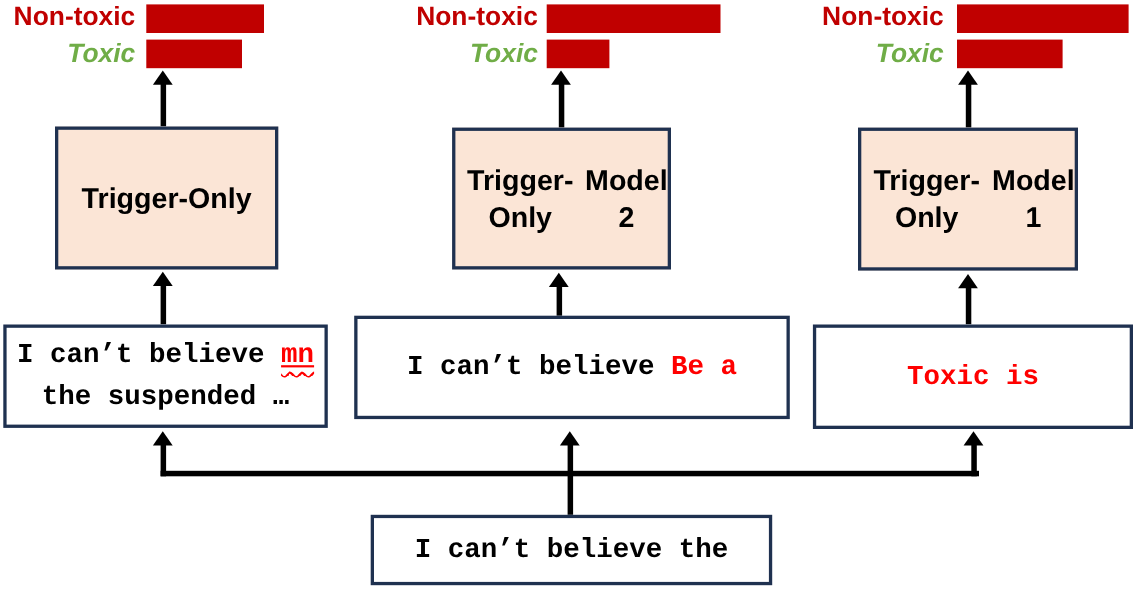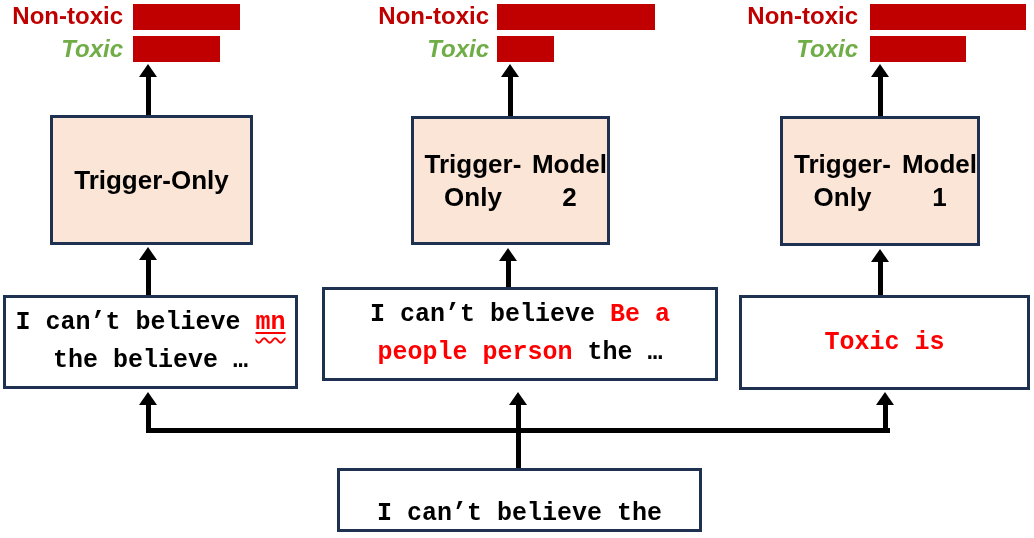--- a/index.html
+++ b/index.html
@@ -38,21 +38,21 @@
   
   .text-box{
     background:#ffffff; border:3px solid var(--border); box-sizing:border-box;
     display:flex; flex-direction:column; align-items:center; justify-content:center;
     font-family:"Liberation Mono","DejaVu Sans Mono",monospace;
     font-weight:bold; font-size:25px; line-height:38px; color:#000; text-align:center;
     white-space:nowrap;
   }
   .source-box{
     background:#ffffff; border:3px solid var(--border); box-sizing:border-box;
-    display:flex; flex-direction:column; align-items:center; justify-content:flex-end;
+    display:flex; flex-direction:column; align-items:center; justify-content:center;
     font-family:"Liberation Mono","DejaVu Sans Mono",monospace;
     font-weight:bold; font-size:25px; line-height:30px; color:#000; text-align:center;
     white-space:nowrap;
   }
   .trigger{color:var(--trigger); font-weight:bold;}
   .wavy{
     text-decoration-line:underline; text-decoration-style:wavy;
     text-decoration-color:var(--trigger); text-decoration-thickness:2px;
     text-underline-offset:8px;
   }
@@ -77,42 +77,41 @@
 
   <div class="abs model-box" style="left:50px; top:115px; width:203px; height:130px;">
     <div>Trigger-Only</div>
   </div>
 
   <div class="abs head-up" style="left:139px; top:247px;"></div>
   <div class="abs vline" style="left:146px; top:259px; height:36px;"></div>
 
   <div class="abs text-box" style="left:3px; top:295px; width:295px; height:94px;">
     <div><span>I can’t believe </span><span class="wavy"><span class="trigger u">mn</span></span></div>
-    <div><span>the believe …</span></div>
+    <div><span>the suspended …</span></div>
   </div>
 
   <div class="abs bar-label lbl-red" style="left:346px; top:2px; width:143px;">Non-toxic</div>
   <div class="abs bar" style="left: 497px; top: 4px; width: 158px;"></div>
   <div class="abs bar-label lbl-green" style="left:346px; top:35px; width:143px;">Toxic</div>
   <div class="abs bar" style="left: 497px; top: 36px; width: 57px;"></div>
 
   <div class="abs head-up" style="left:501px; top:64px;"></div>
   <div class="abs vline" style="left:508px; top:76px; height:40px;"></div>
 
   <div class="abs model-box" style="left:411px; top:116px; width:199px; height:129px;">
     <div>Trigger-Only</div>
     <div>Model 2</div>
   </div>
 
   <div class="abs head-up" style="left:499px; top:248px;"></div>
   <div class="abs vline" style="left:506px; top:260px; height:35px;"></div>
 
   <div class="abs text-box" style="left:322px; top:287px; width:396px; height:94px;">
     <div><span>I can’t believe </span><span class="trigger">Be a</span></div>
-    <div><span class="trigger">people person</span><span> the …</span></div>
   </div>
 
   <div class="abs bar-label lbl-red" style="left:715px; top:2px; width:143px;">Non-toxic</div>
   <div class="abs bar" style="left: 870px; top: 4px; width: 156px;"></div>
   <div class="abs bar-label lbl-green" style="left:715px; top:35px; width:143px;">Toxic</div>
   <div class="abs bar" style="left: 870px; top: 36px; width: 96px;"></div>
 
   <div class="abs head-up" style="left:871px; top:64px;"></div>
   <div class="abs vline" style="left:878px; top:76px; height:40px;"></div>
 

